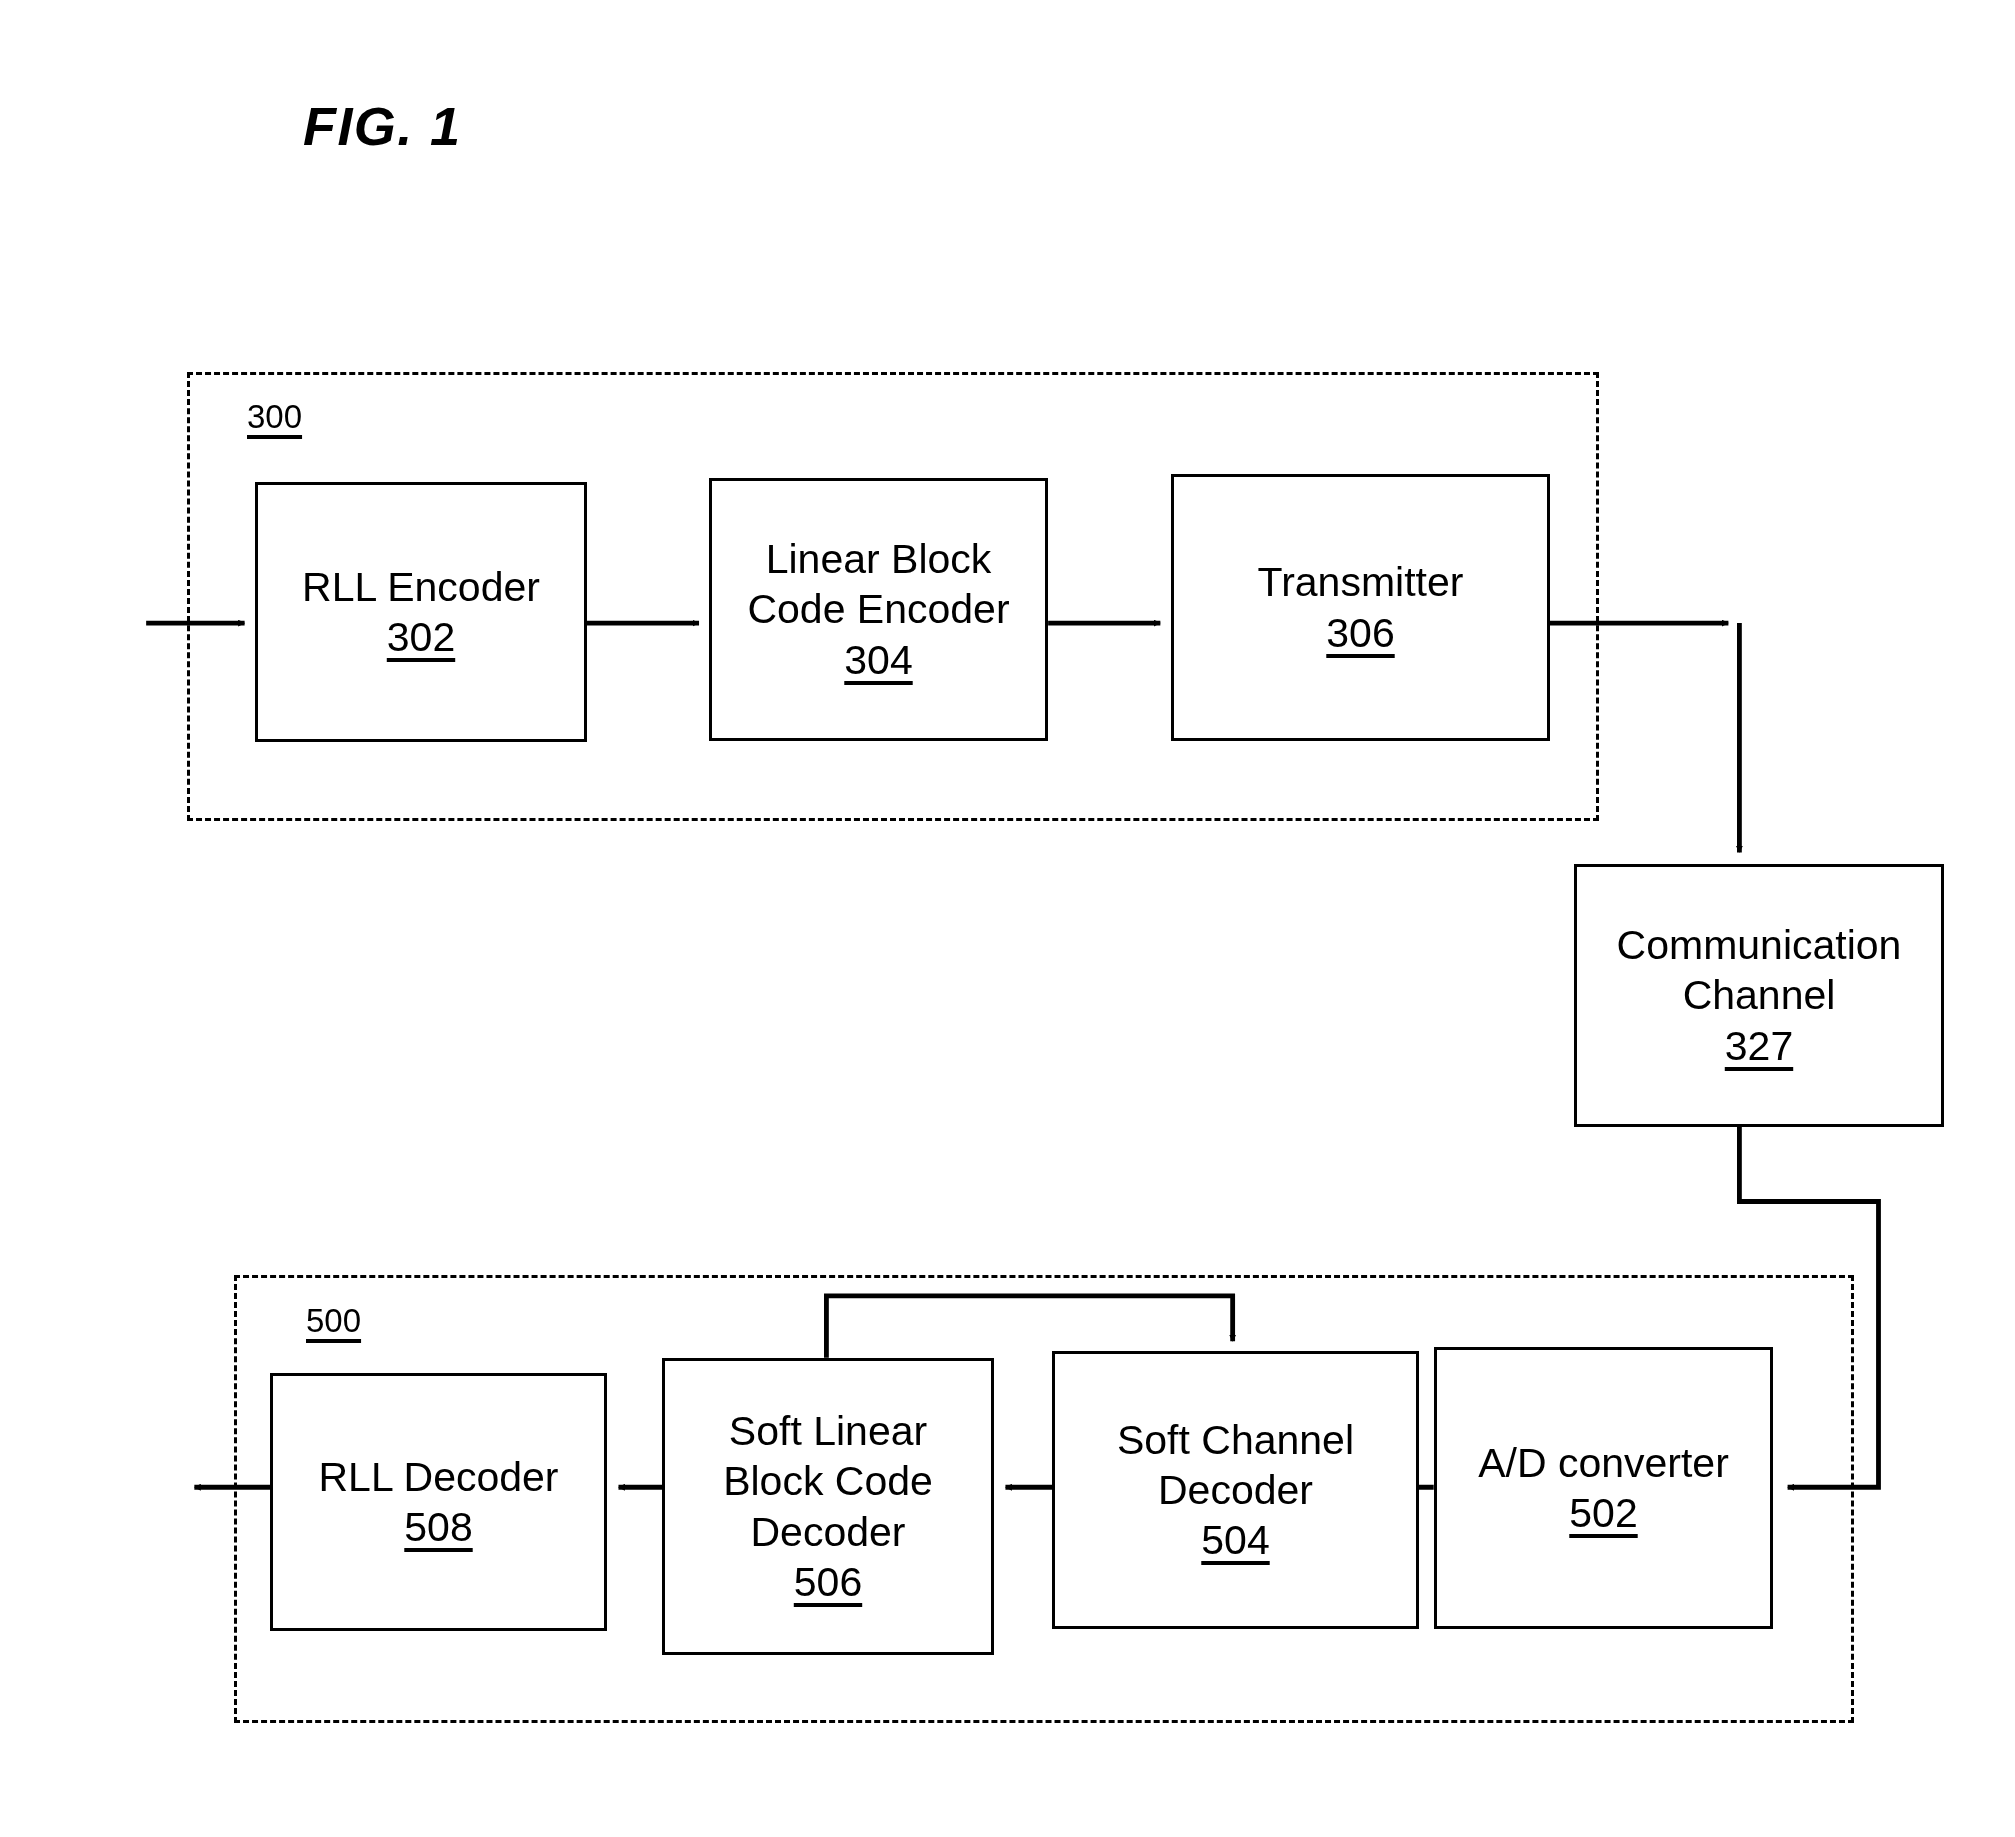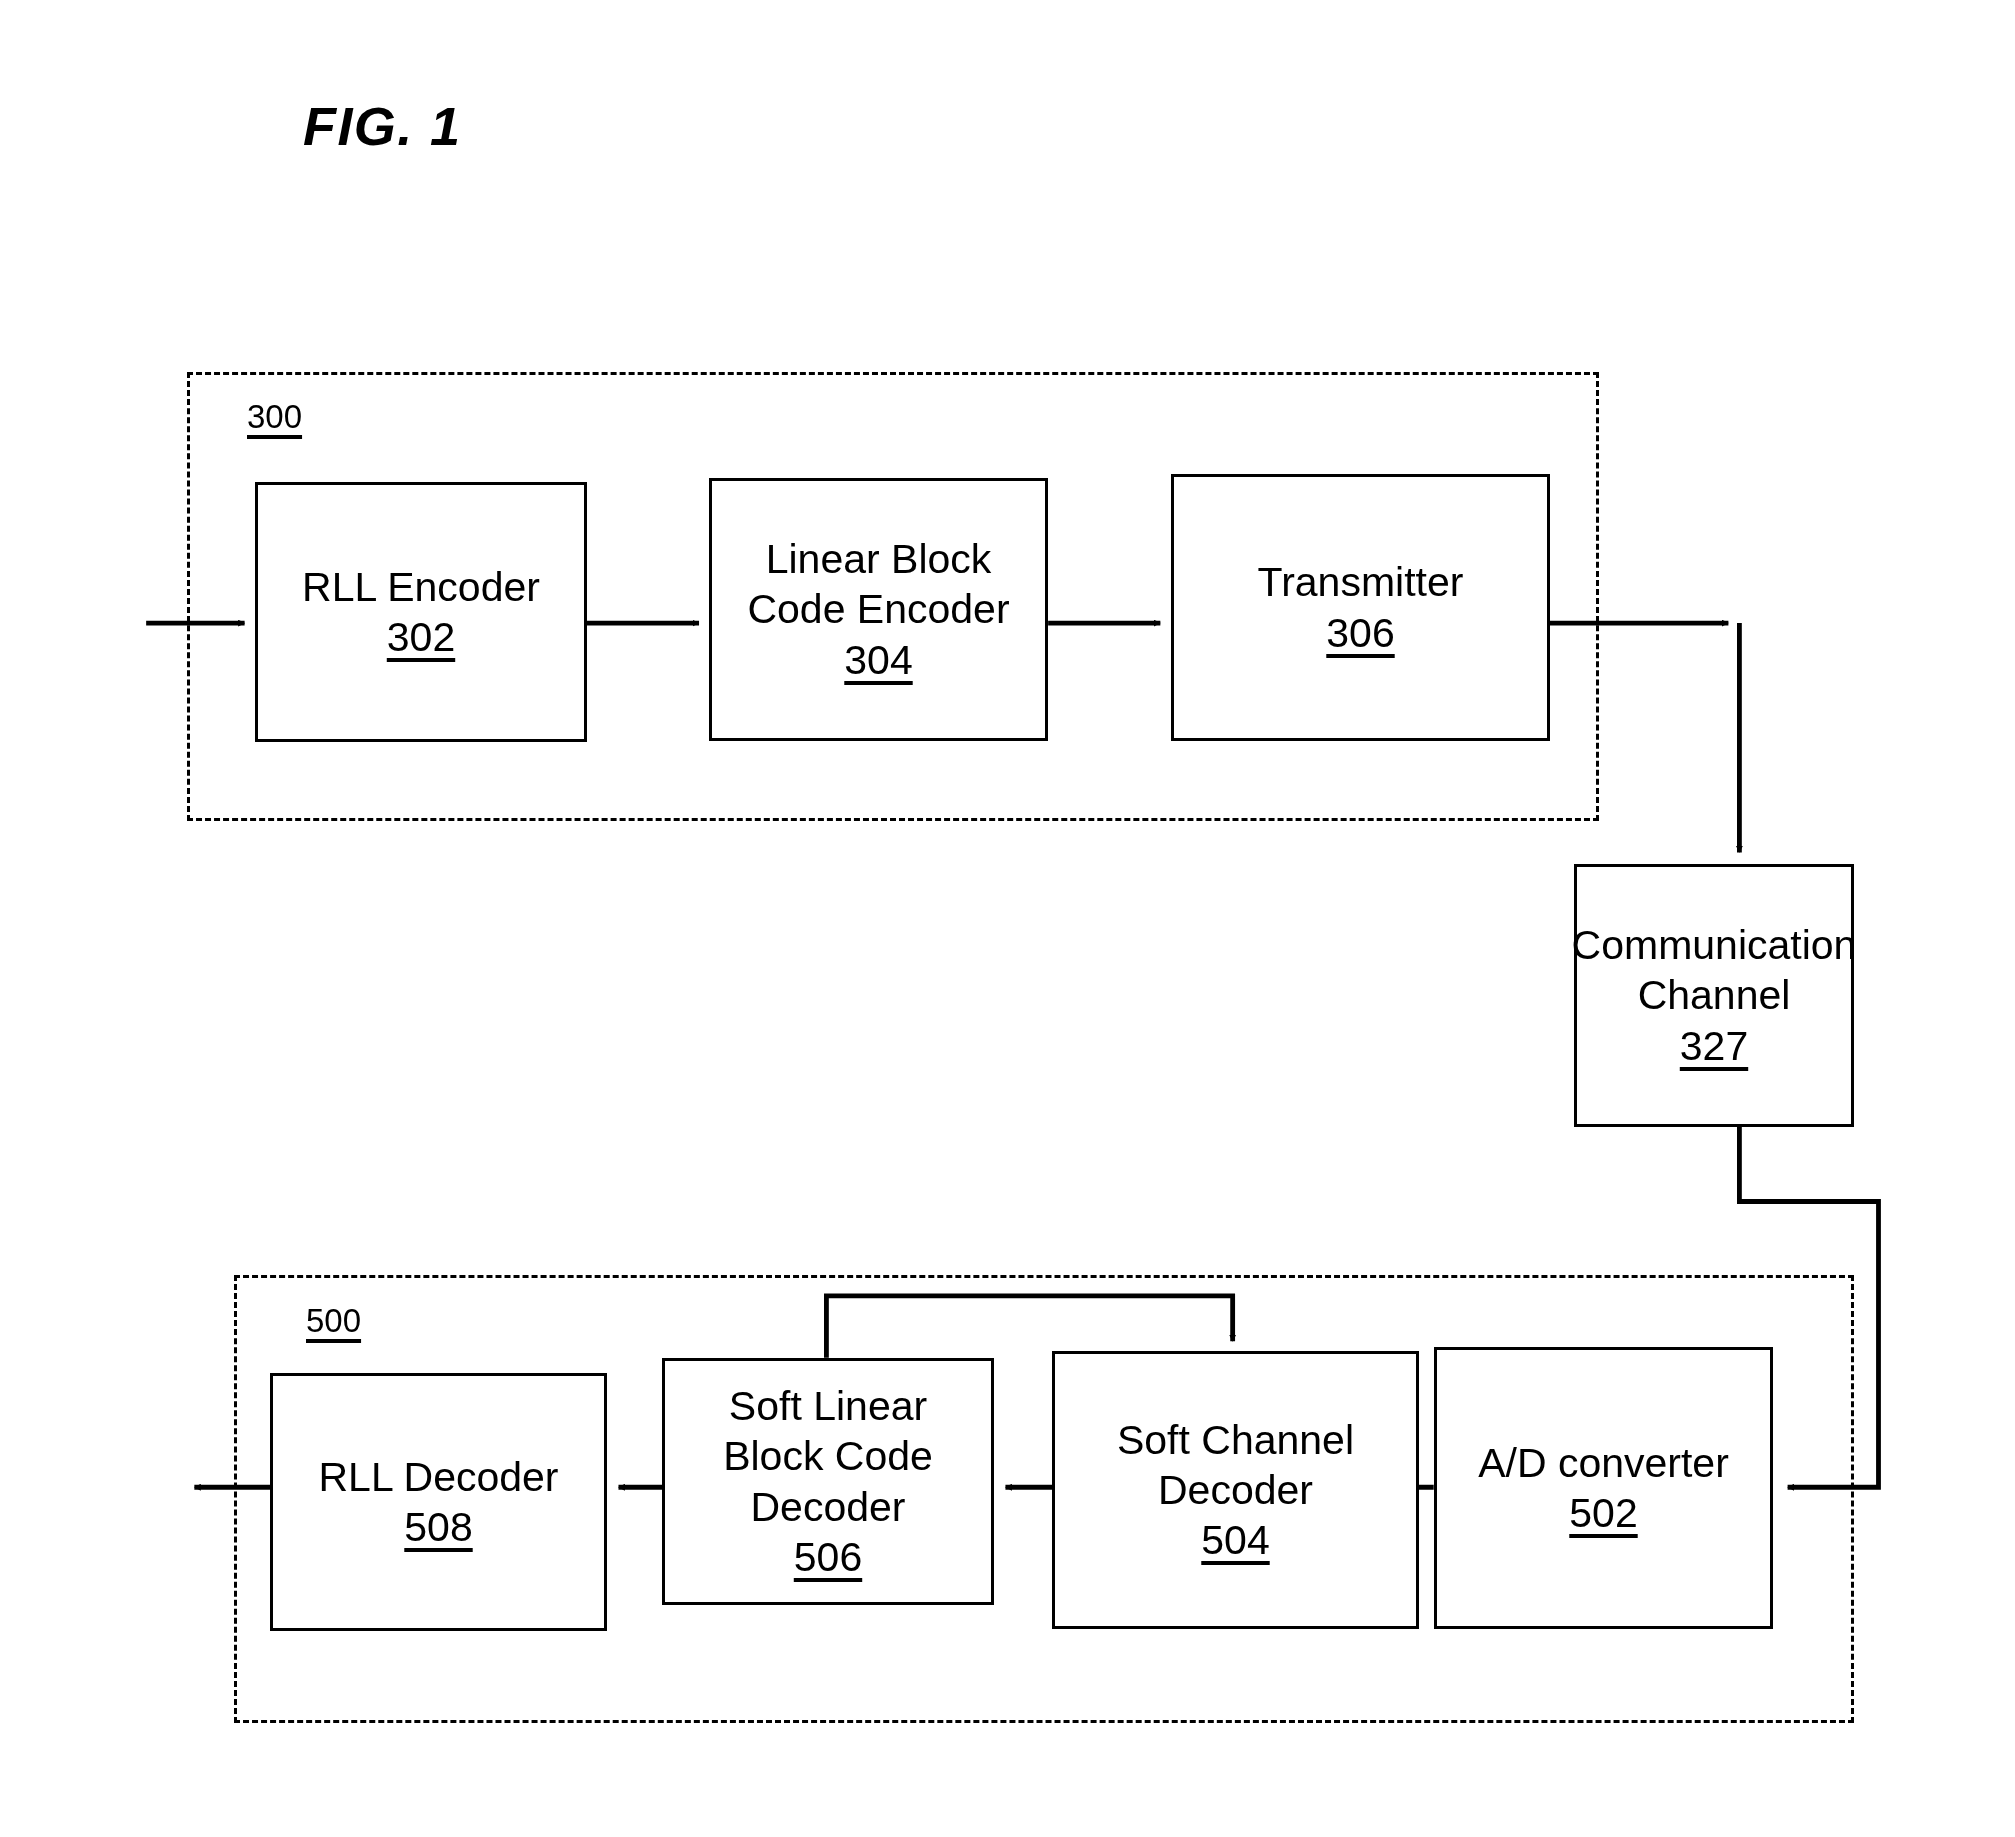--- a/index.html
+++ b/index.html
@@ -85,24 +85,24 @@
   .block .block-title { white-space: pre-line; }
   .block .block-ref {
     text-decoration: underline;
     text-underline-offset: 6.9px;
     text-decoration-thickness: 4.1px;
   }
 
   #block-302 { left: 255px;  top: 482px;  width: 332px; height: 260px; }
   #block-304 { left: 709px; top: 478px;  width: 339px; height: 263px; }
   #block-306 { left: 1171px; top: 474px;  width: 379px; height: 267px; }
-  #block-401 { left: 1574px; top: 864px; width: 280px; height: 263px; }
+  #block-401 { left: 1574px; top: 864px; width: 370px; height: 263px; }
 
   #block-508 { left: 270px;  top: 1373px; width: 337px; height: 258px; }
-  #block-506 { left: 662px;  top: 1358px; width: 332px; height: 247px; }
+  #block-506 { left: 662px;  top: 1358px; width: 332px; height: 297px; }
   #block-504 { left: 1052px; top: 1351px; width: 367px; height: 278px; }
   #block-502 { left: 1434px; top: 1347px; width: 339px; height: 282px; }
 
   
   #connectors {
     position: absolute;
     left: 0;
     top: 0;
     width: 2015px;
     height: 1837px;

